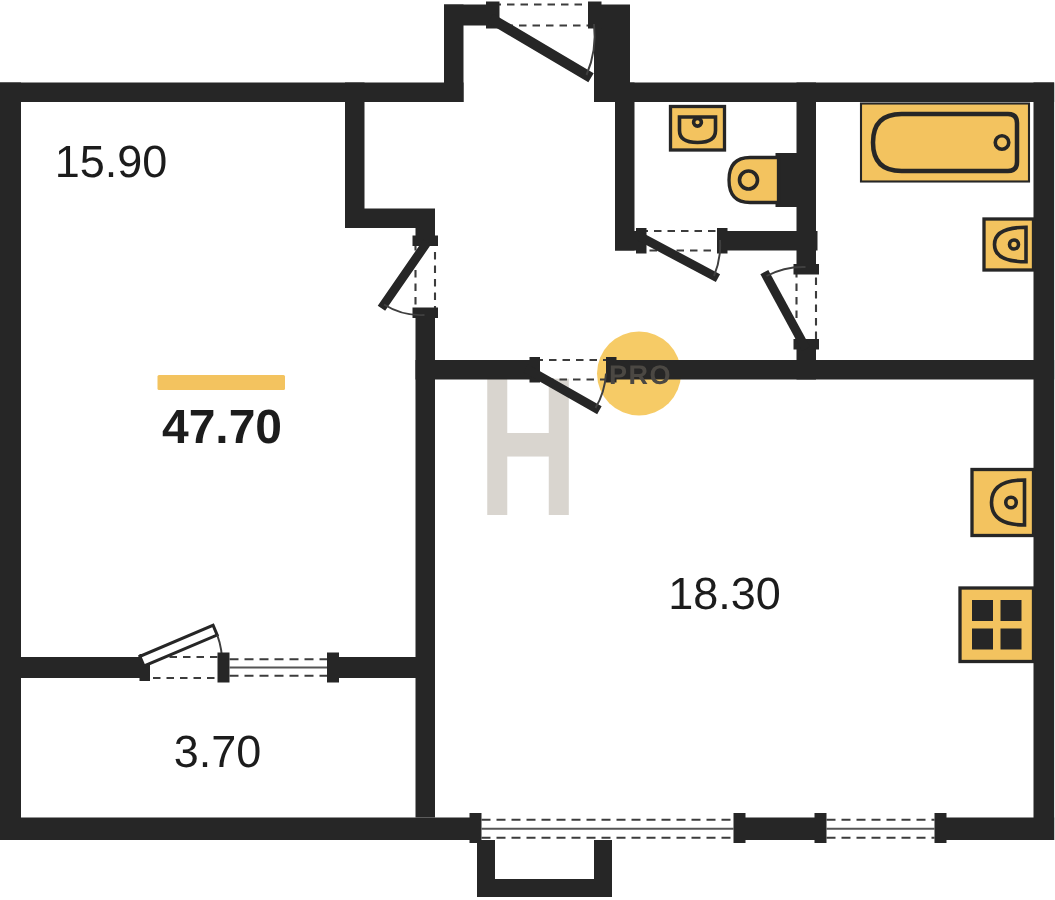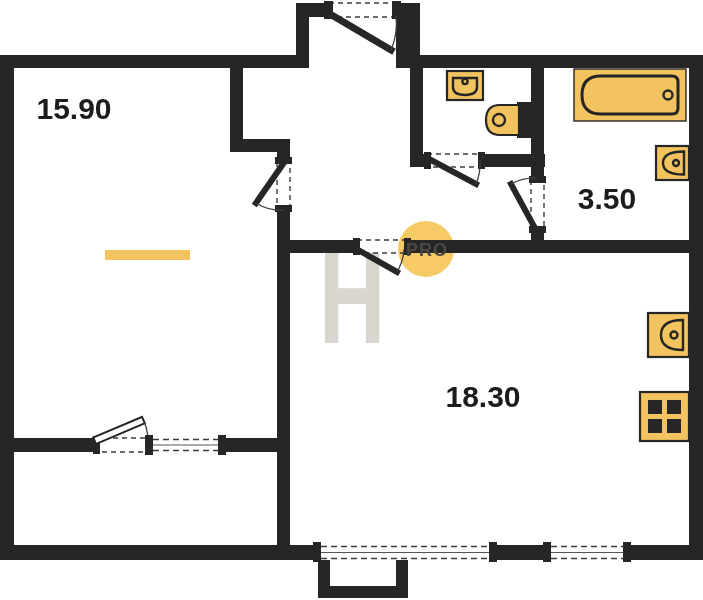--- a/index.html
+++ b/index.html
@@ -10,21 +10,21 @@
   .opening{fill:none;stroke:#3c3c3c;stroke-width:1.4;stroke-dasharray:5 4;}
   .win-dash{stroke:#3c3c3c;stroke-width:1.4;stroke-dasharray:6 4;fill:none;}
   .win-line{stroke:#555;stroke-width:1.2;fill:none;}
   .leaf{stroke:var(--wall,#262626);stroke-width:6;stroke-linecap:square;}
   .leaf-thick{stroke:var(--wall,#262626);stroke-width:7;stroke-linecap:square;}
   .arc{fill:none;stroke:#3f3f3f;stroke-width:1.3;}
   .fx-fill{fill:var(--accent,#F3C35F);stroke:var(--wall,#262626);stroke-width:2.2;}
   .fx-line{fill:none;stroke:var(--wall,#262626);stroke-width:2.4;}
   .fx-dark{fill:var(--wall,#262626);}
   .area-label{position:absolute;transform:translate(-50%,-50%);font-size:30px;
-              color:var(--label,#1c1c1c);white-space:nowrap;font-weight:bold;}
+              color:var(--label,#1c1c1c);white-space:nowrap;}
   .total-label{position:absolute;transform:translate(-50%,-50%);font-size:32px;font-weight:bold;
                color:var(--label,#1c1c1c);white-space:nowrap;}
   .total-bar{position:absolute;background:var(--accent,#F3C35F);border-radius:1px;}
   .wm-h{font-weight:bold;fill:var(--watermark,#D9D5CF);}
   .wm-pro{font-weight:bold;fill:var(--badge_text,#4B4843);letter-spacing:1px;font-size:18px;}
 </style>
 </head>
 <body>
 
 <div class="stage">
@@ -154,17 +154,18 @@
       <rect class="fx-dark" x="648" y="400" width="14" height="14"></rect>
       <rect class="fx-dark" x="667" y="400" width="14" height="14"></rect>
       <rect class="fx-dark" x="648" y="419" width="14" height="14"></rect>
       <rect class="fx-dark" x="667" y="419" width="14" height="14"></rect>
     </g>
 
     <text class="wm-pro" x="427" y="256" text-anchor="middle">PRO</text>
   </svg>
 
   <div class="area-label" style="left:74px;top:109px">15.90</div>
-  <div class="area-label" style="left:607px;top:199px">3.50</div>
   <div class="area-label" style="left:483px;top:397px">18.30</div>
+  <div class="area-label" style="left:145px;top:502px">3.70</div>
 
   <div class="total-bar" style="left:105px;top:250px;width:85px;height:10px"></div>
+  <div class="total-label" style="left:148px;top:285px">47.70</div>
 </div>
 
 </body></html>

